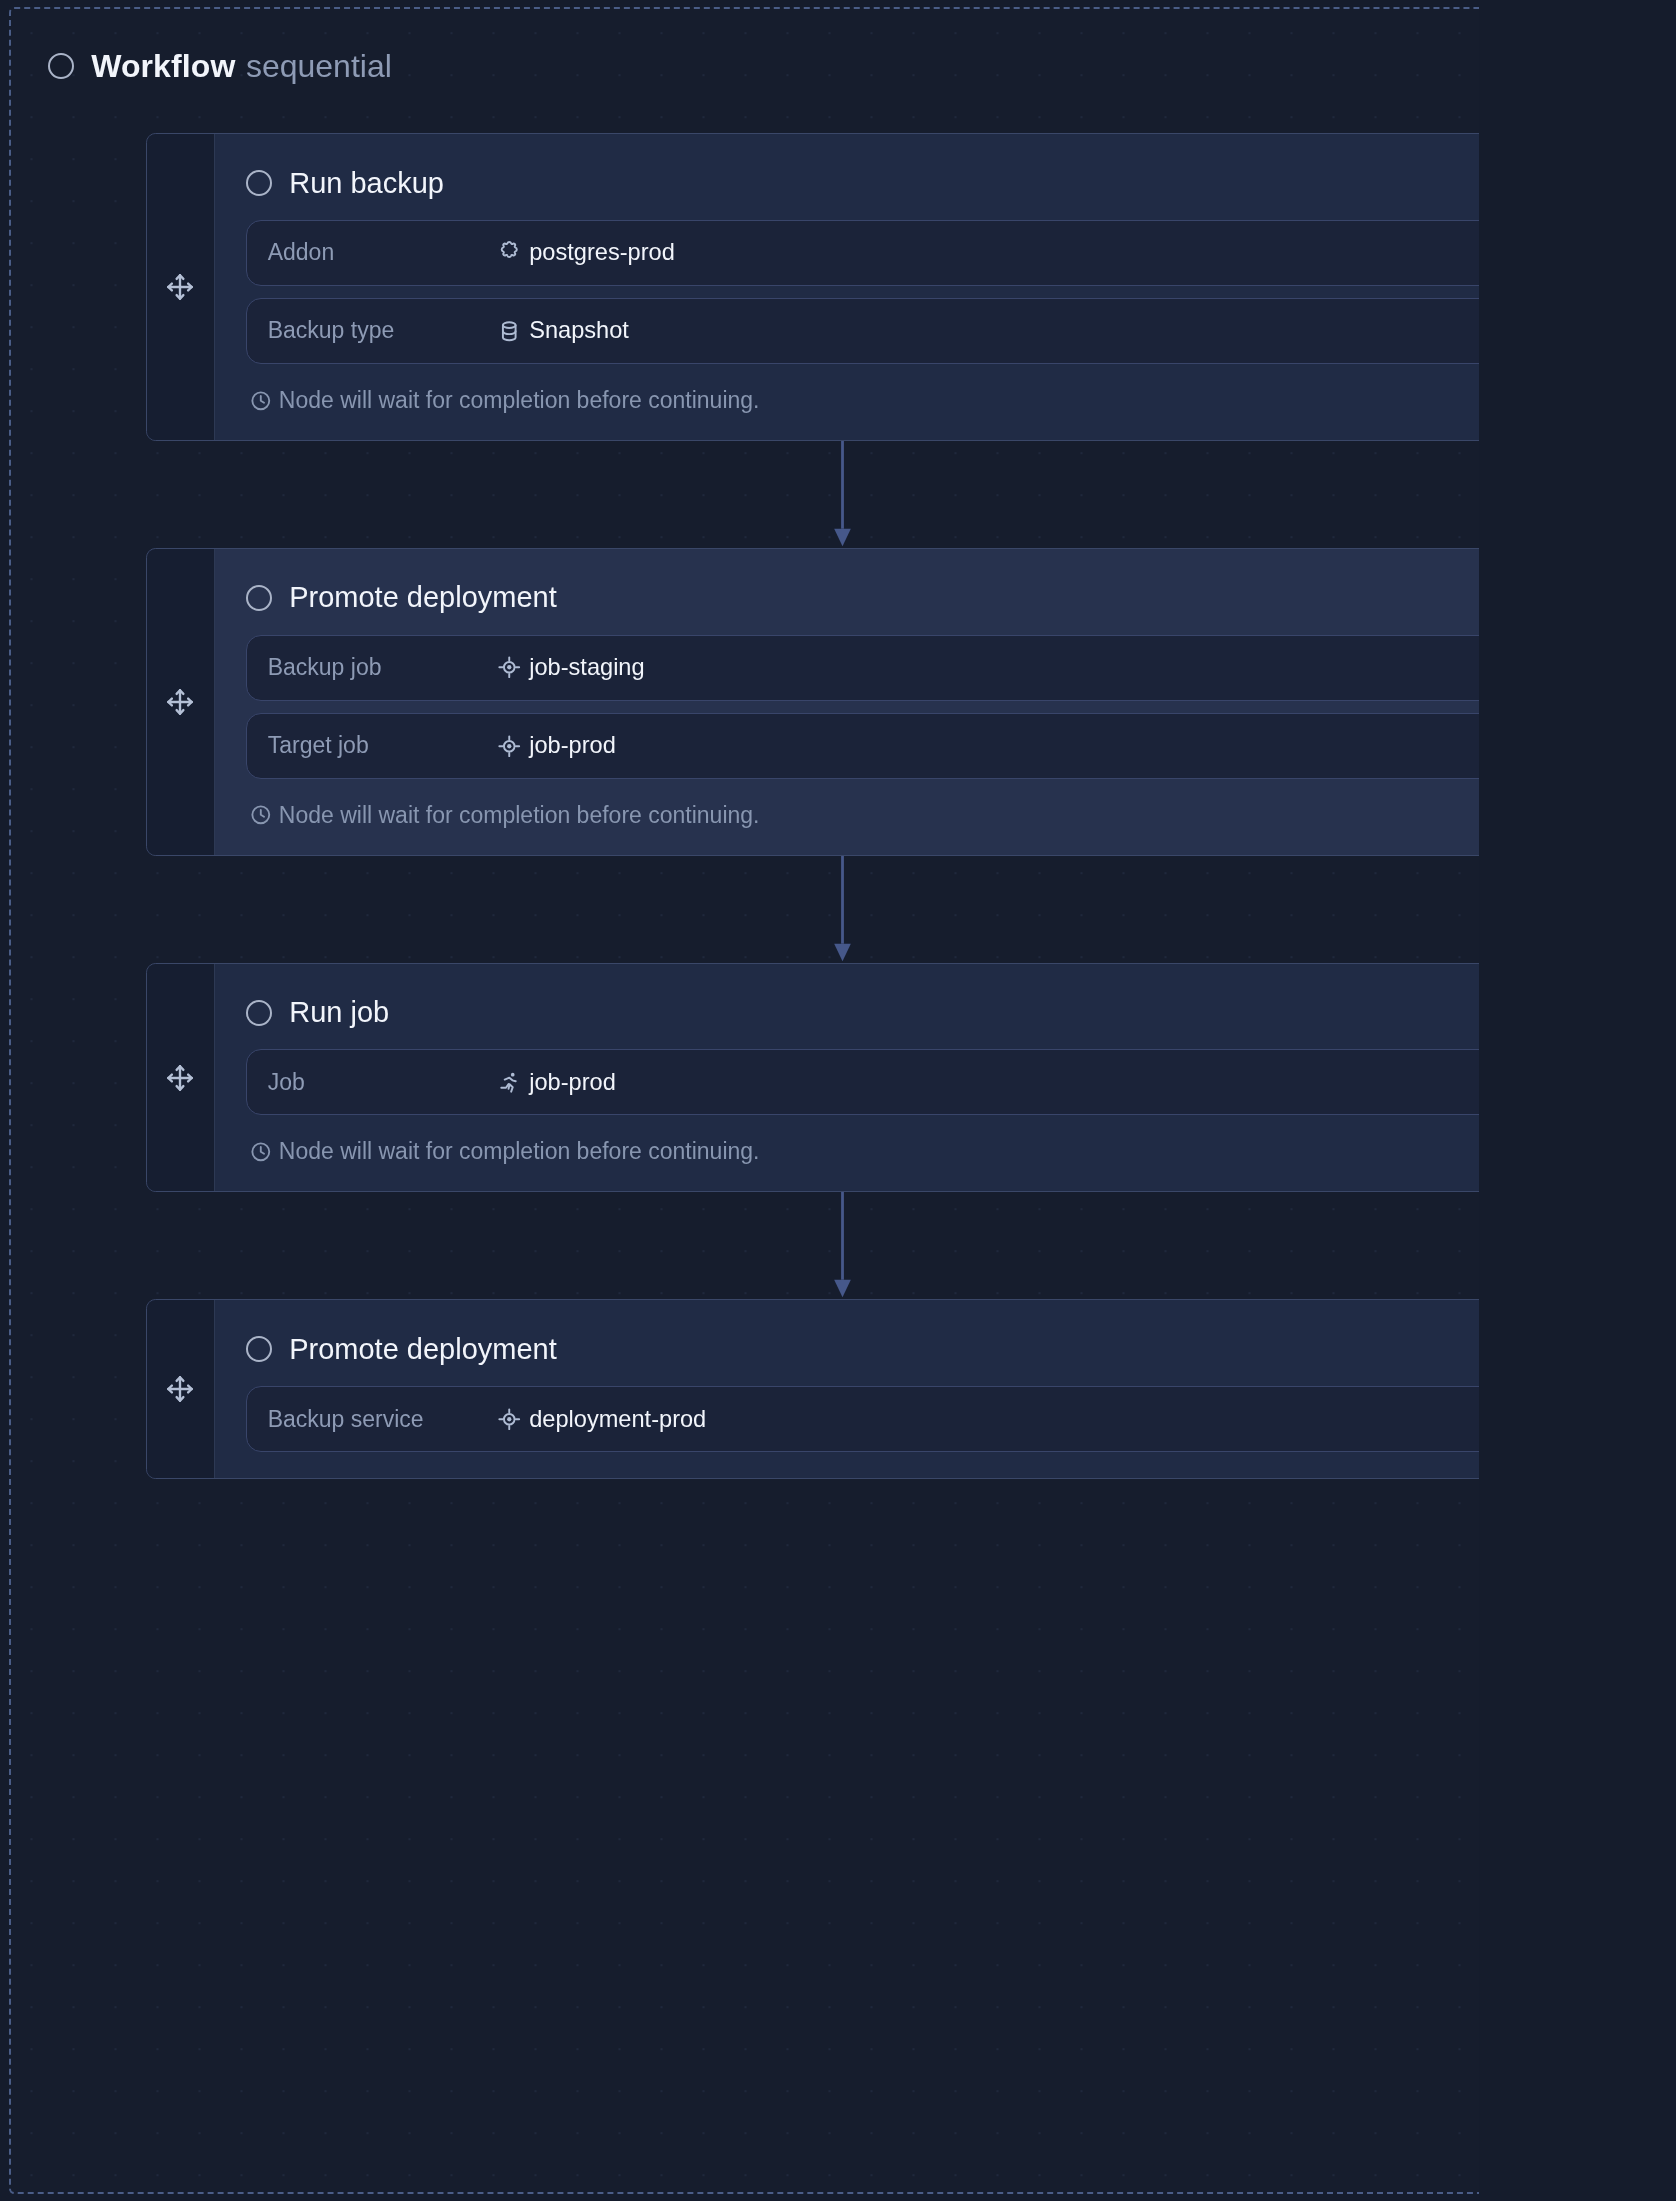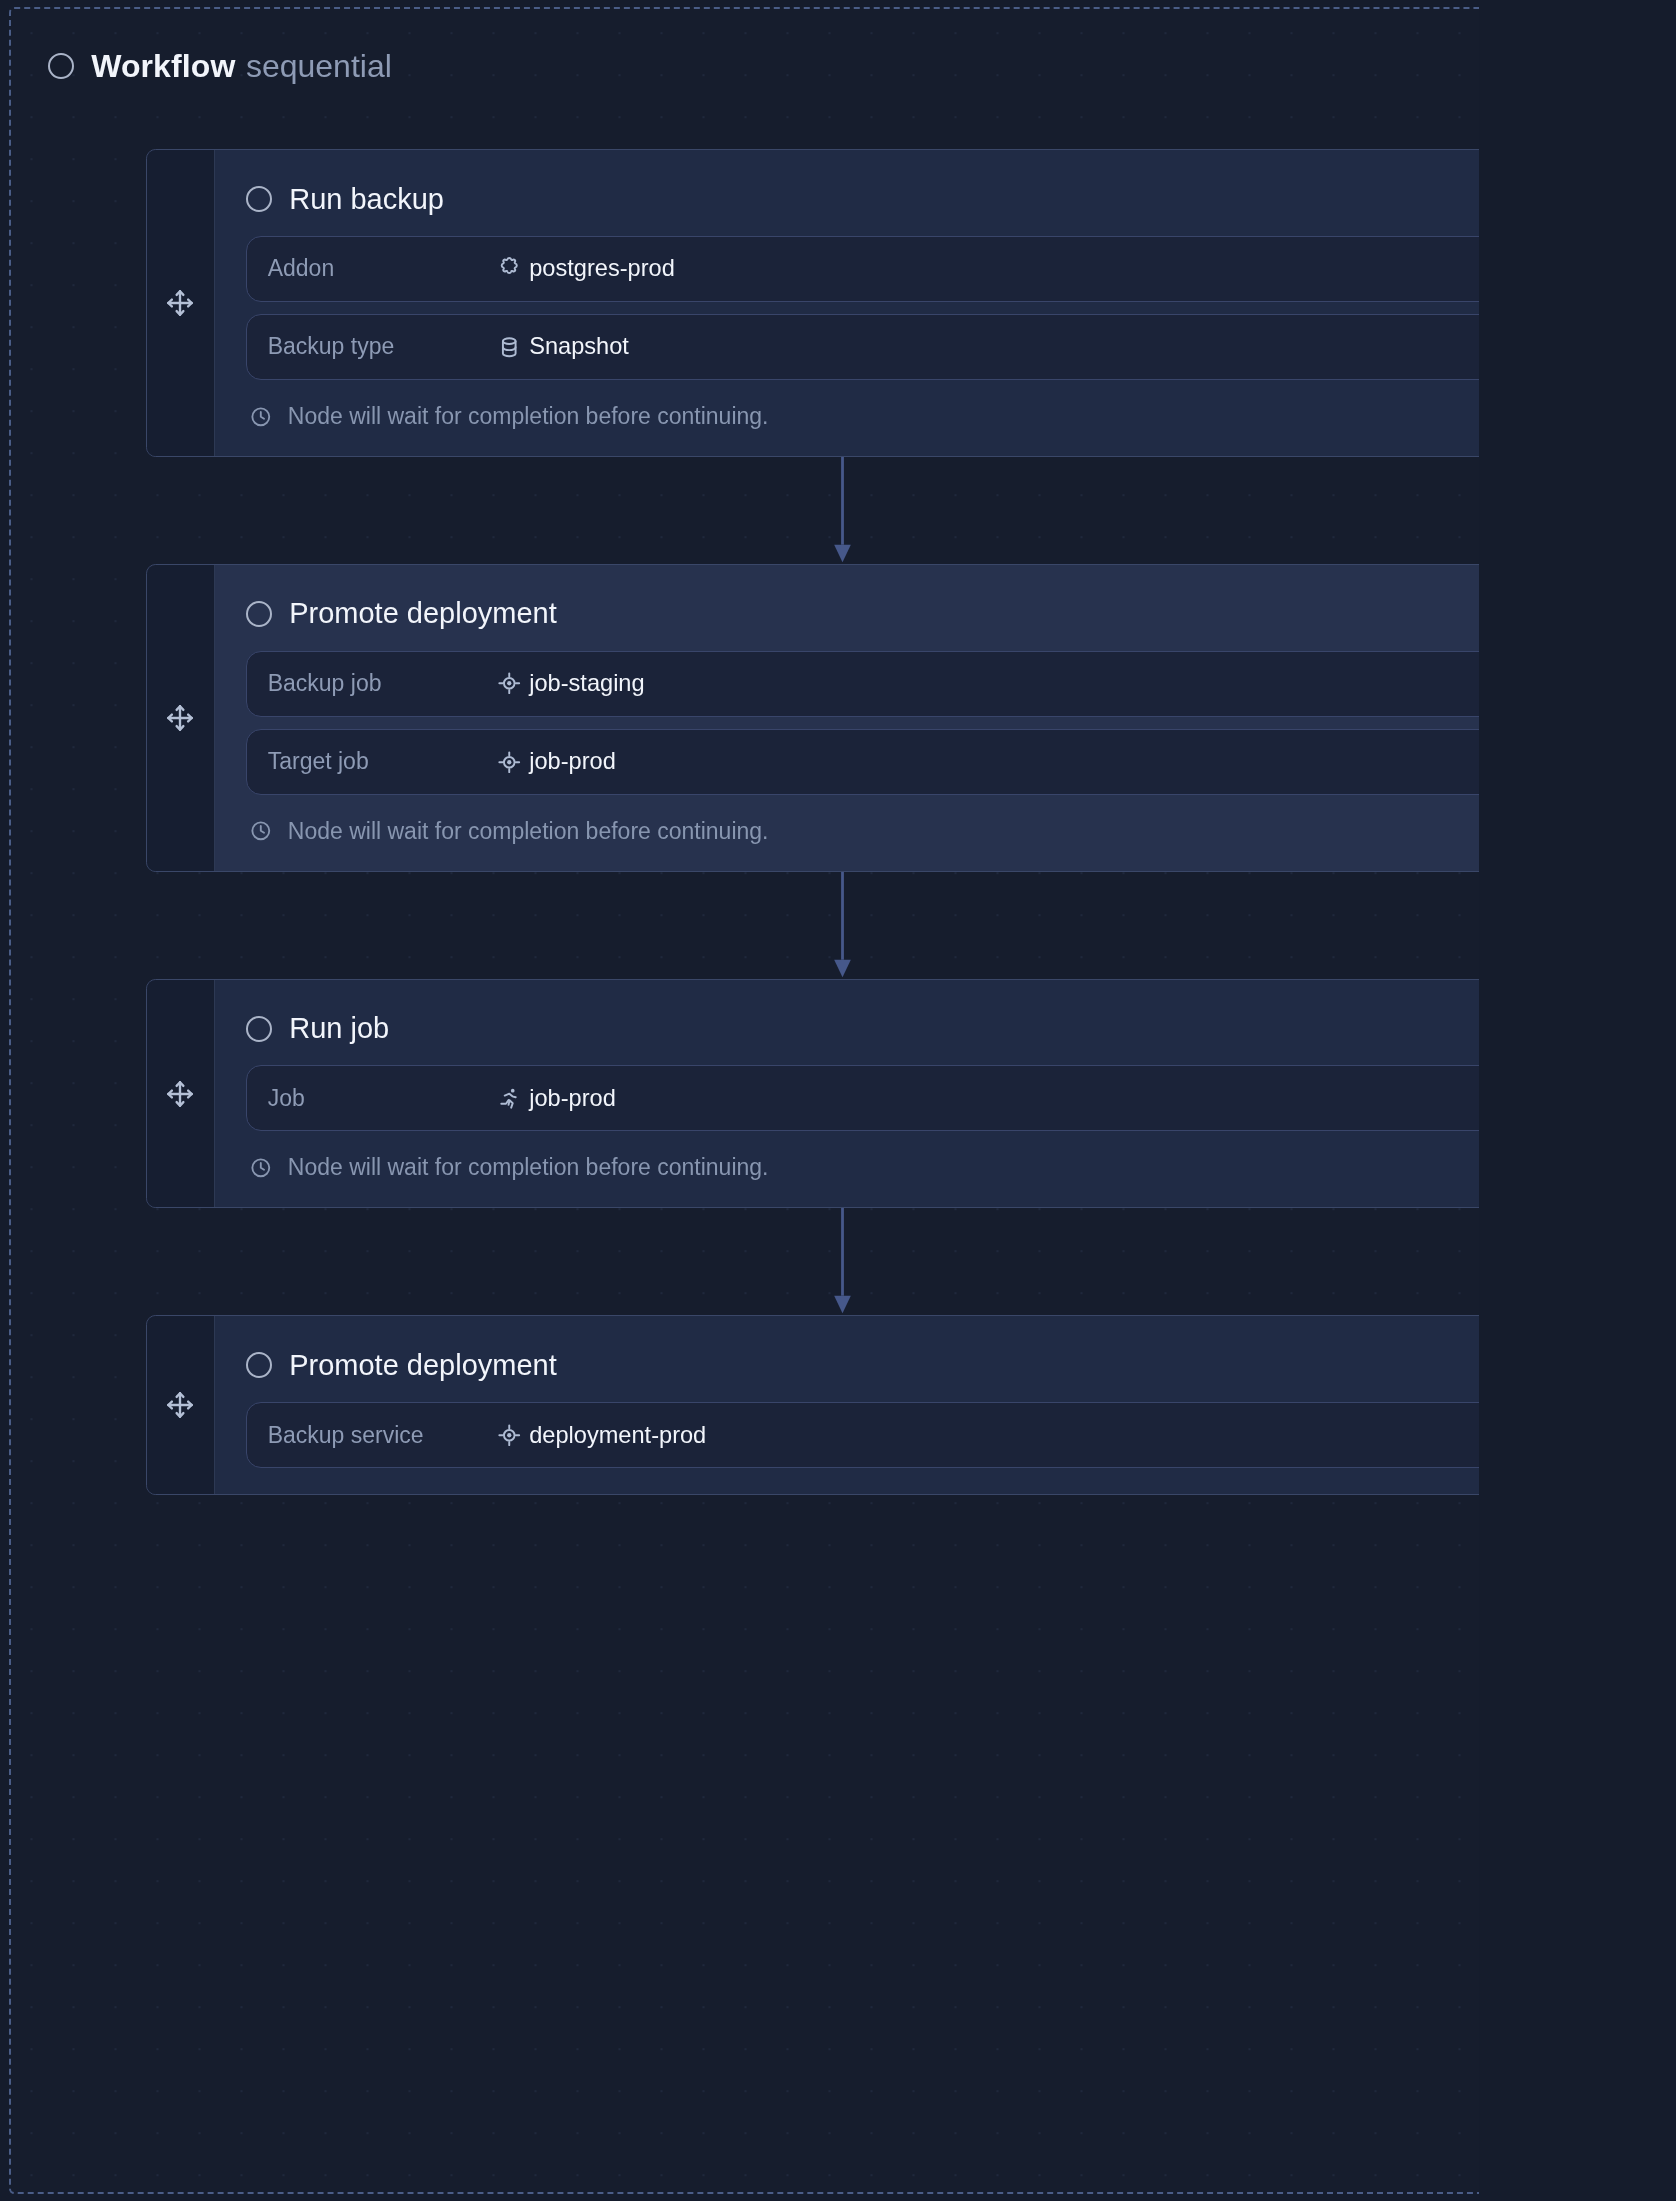--- a/index.html
+++ b/index.html
@@ -86,21 +86,21 @@
     display: flex;
     align-items: center;
     justify-content: center;
   }
   .icon-btn svg { display: block; }
 
   
   #flow {
     position: absolute;
     left: 135px;
-    top: 140px;
+    top: 124px;
     width: 1393px;
   }
 
   .node {
     position: relative;
     display: flex;
     border: 1.4px solid #3a4768;
     border-radius: 9.6px;
     background: #202b45;
     overflow: hidden;
@@ -162,21 +162,21 @@
   }
   .field-value .vtext {
     font-size: 23.6px;
     color: #f2f5fb;
     white-space: nowrap;
   }
 
   .wait-note {
     display: flex;
     align-items: center;
-    gap: 15px;
+    gap: 6px;
     margin-top: 23px;
     padding-left: 3.5px;
   }
   .wait-note .ntext {
     font-size: 23px;
     color: #8896b0;
     white-space: nowrap;
   }
 
   .connector {

